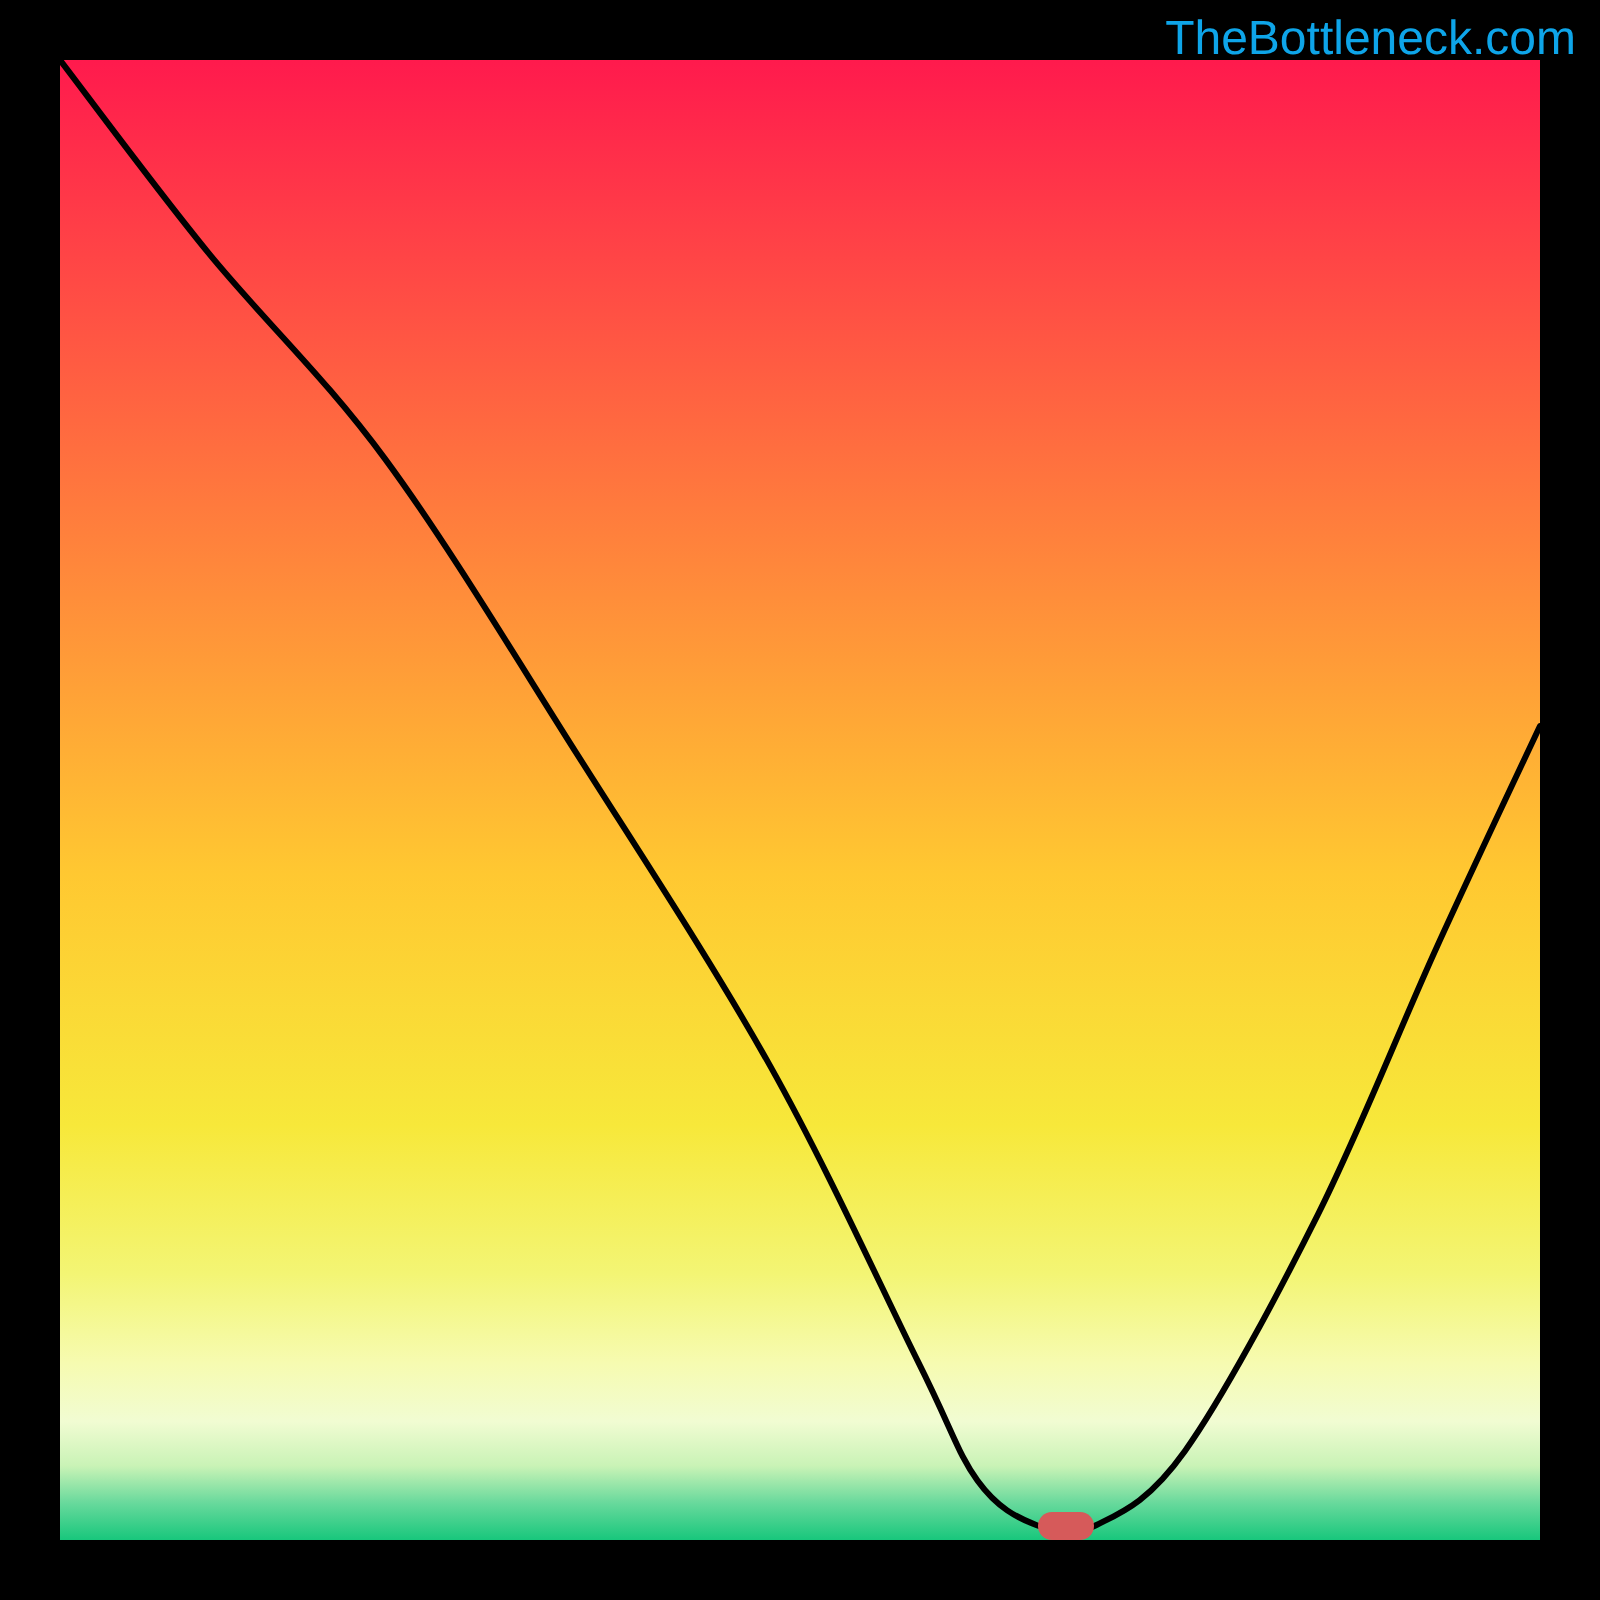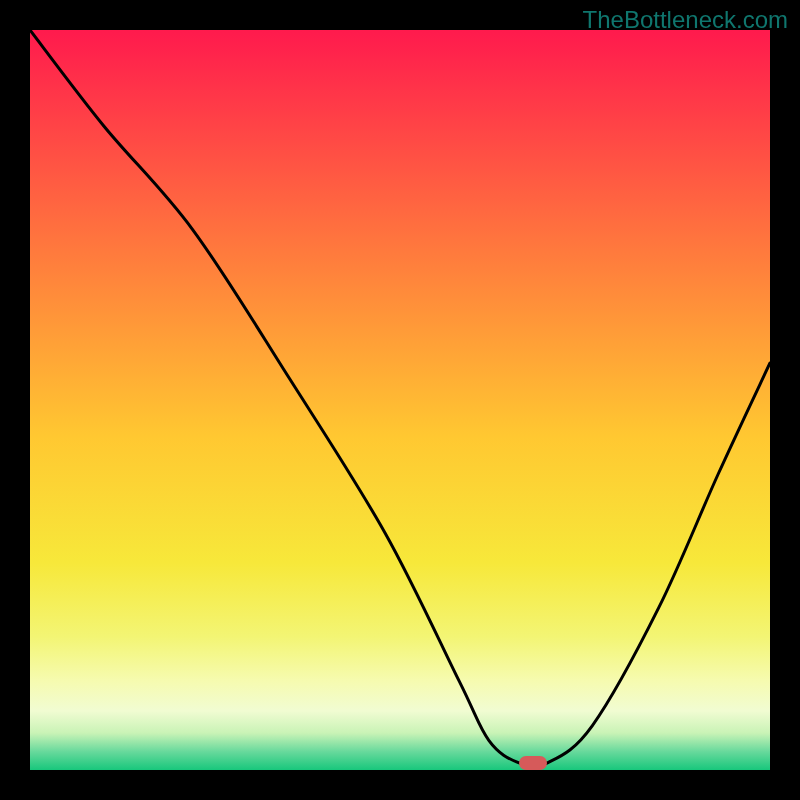--- a/index.html
+++ b/index.html
@@ -13,21 +13,21 @@
   }
   .container {
     position: relative;
     width: 800px;
     height: 800px;
   }
   .watermark {
     position: absolute;
     top: 6px;
     right: 12px;
-    color: #0f766e;
+    color: #0ea5e9;
     font-size: 24px;
     font-weight: 500;
     z-index: 10;
   }
   .plot-area {
     position: absolute;
     left: 30px;
     top: 30px;
     width: 740px;
     height: 740px;

